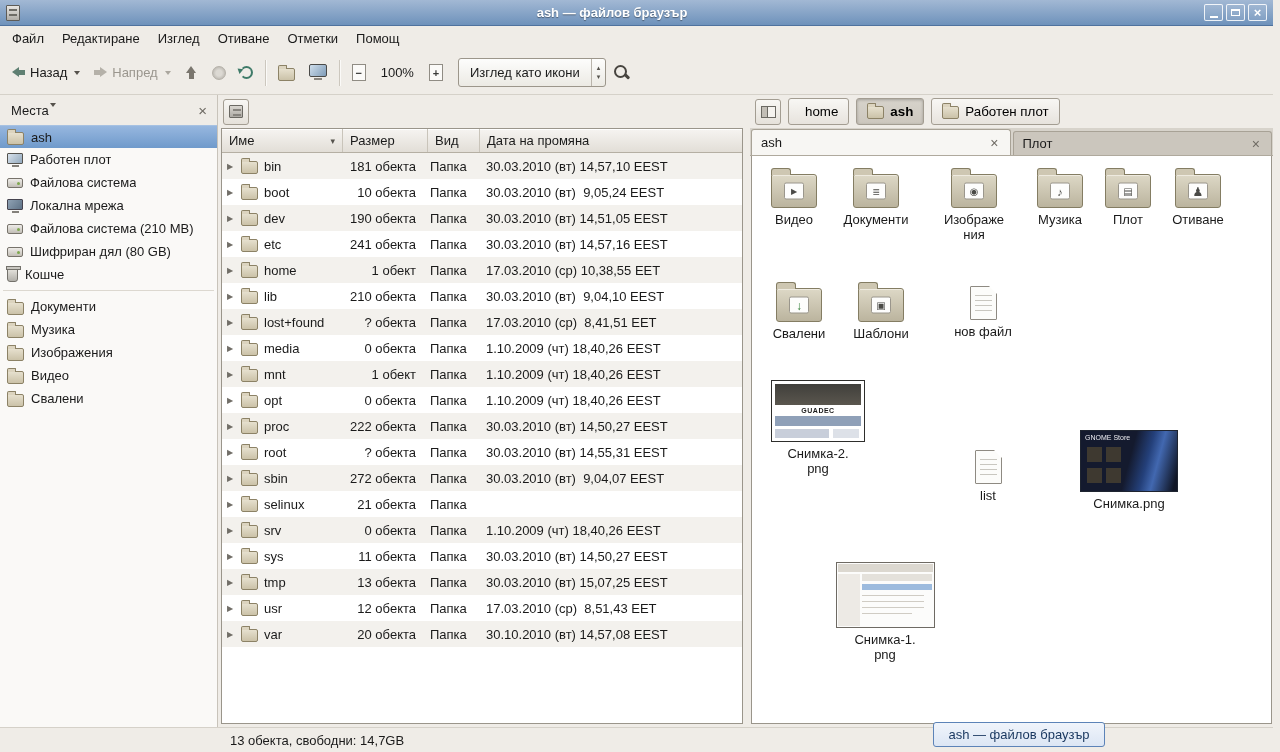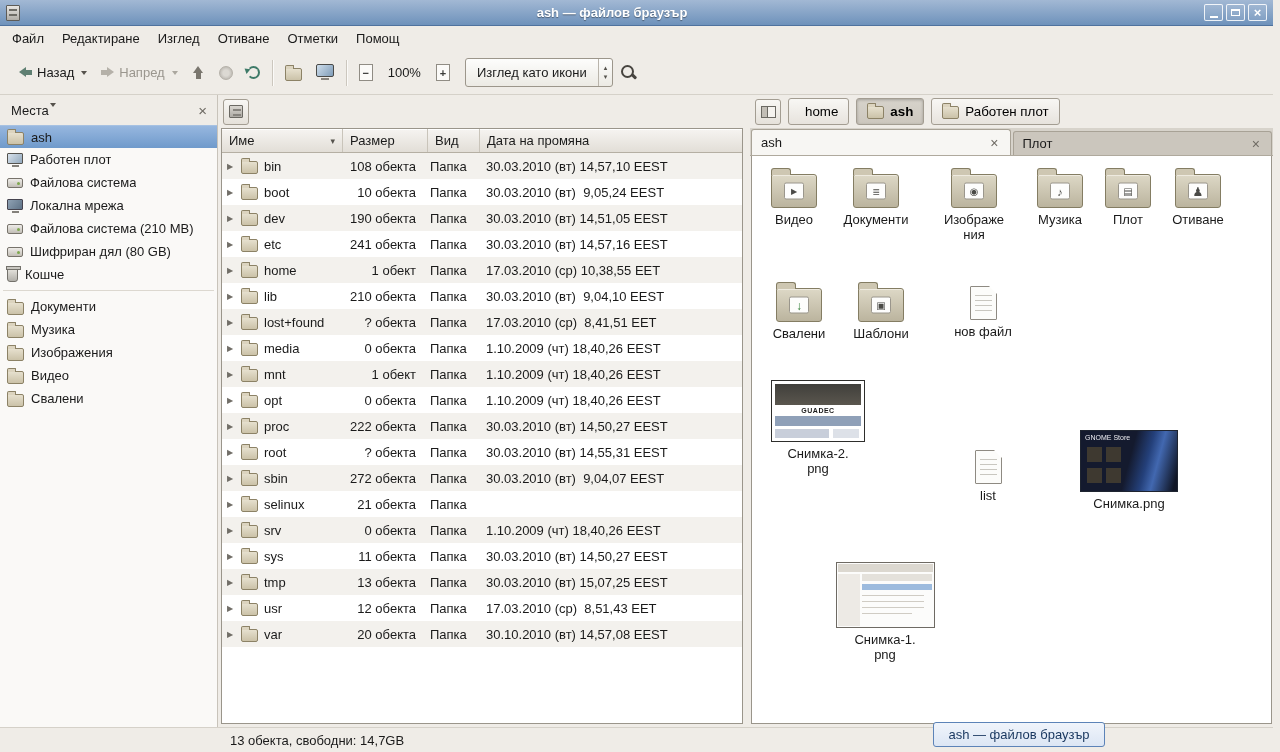--- a/index.html
+++ b/index.html
@@ -17,21 +17,21 @@
   .wbtn{width:19px;height:17px;border:1px solid rgba(255,255,255,.85);border-radius:2px;display:flex;align-items:center;justify-content:center;background:rgba(255,255,255,.08)}
   .wg-min{width:8px;height:2px;background:#fff;margin-top:8px}
   .wg-max{width:9px;height:7px;border:1px solid #fff;border-top-width:2px}
   .wg-close{color:#fff;font-size:13px;font-weight:bold;line-height:1}
 
   
   .menubar{flex:none;height:25px;display:flex;align-items:center;padding:0 3px;background:#EFECE7}
   .menu-item{padding:3px 9px;border-radius:2px;white-space:nowrap}
 
   
-  .toolbar{flex:none;height:44px;display:flex;align-items:center;padding:0 12px;background:#EFECE7;border-bottom:1px solid #D5D1C9}
+  .toolbar{flex:none;height:44px;display:flex;align-items:center;padding:0 5px;background:#EFECE7;border-bottom:1px solid #D5D1C9}
   .tbtn{display:flex;align-items:center;gap:5px;padding:4px 7px;border-radius:3px;height:32px}
   .tbtn.disabled{color:#9A968E}
   .caret{width:0;height:0;border-left:3px solid transparent;border-right:3px solid transparent;border-top:4px solid #55524C;margin-left:2px}
   .disabled .caret{border-top-color:#ABA79F}
   .sep{width:1px;height:26px;background:#CCC7BE;box-shadow:1px 0 0 #FBFAF8;margin:0 5px;flex:none}
   .ic-arrow-left,.ic-arrow-right{position:relative;width:13px;height:13px;flex:none}
   .ic-arrow-left::before{content:"";position:absolute;left:0;top:1px;border-top:5.5px solid transparent;border-bottom:5.5px solid transparent;border-right:7px solid #5F7F72}
   .ic-arrow-left::after{content:"";position:absolute;left:6px;top:4px;width:7px;height:5px;background:#5F7F72}
   .ic-arrow-right::before{content:"";position:absolute;right:0;top:1px;border-top:5.5px solid transparent;border-bottom:5.5px solid transparent;border-left:7px solid #B5B1A9}
   .ic-arrow-right::after{content:"";position:absolute;right:6px;top:4px;width:7px;height:5px;background:#B5B1A9}
@@ -368,21 +368,21 @@
           <span class="th th-size">Размер</span>
           <span class="th th-type">Вид</span>
           <span class="th th-date">Дата на промяна</span>
         </div>
         <div class="tbody">
 
             <div class="trow">
               <span class="expander">▶</span>
               <span class="ic-folder"></span>
               <span class="c-name">bin</span>
-              <span class="c-size">108 обекта</span>
+              <span class="c-size">181 обекта</span>
               <span class="c-type">Папка</span>
               <span class="c-date">30.03.2010 (вт) 14,57,10 EEST</span>
             </div>
 
             <div class="trow">
               <span class="expander">▶</span>
               <span class="ic-folder"></span>
               <span class="c-name">boot</span>
               <span class="c-size">10 обекта</span>
               <span class="c-type">Папка</span>

